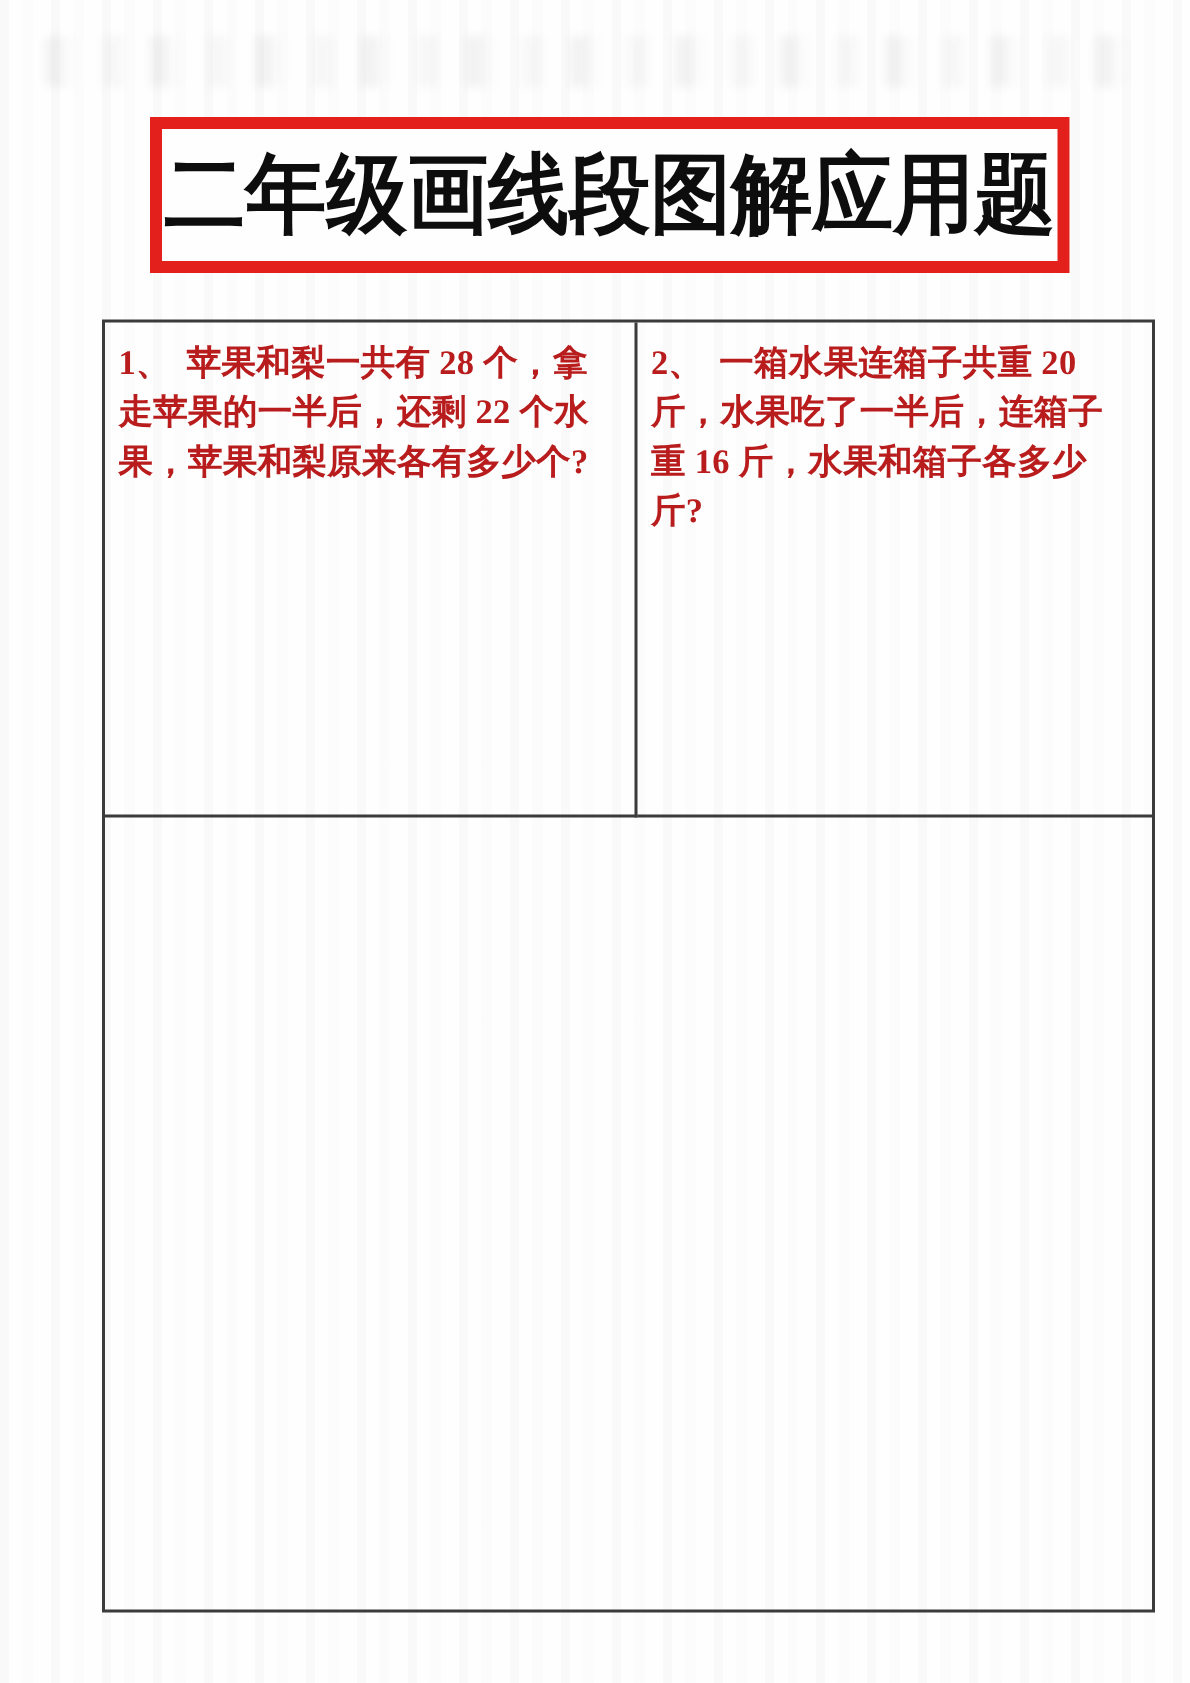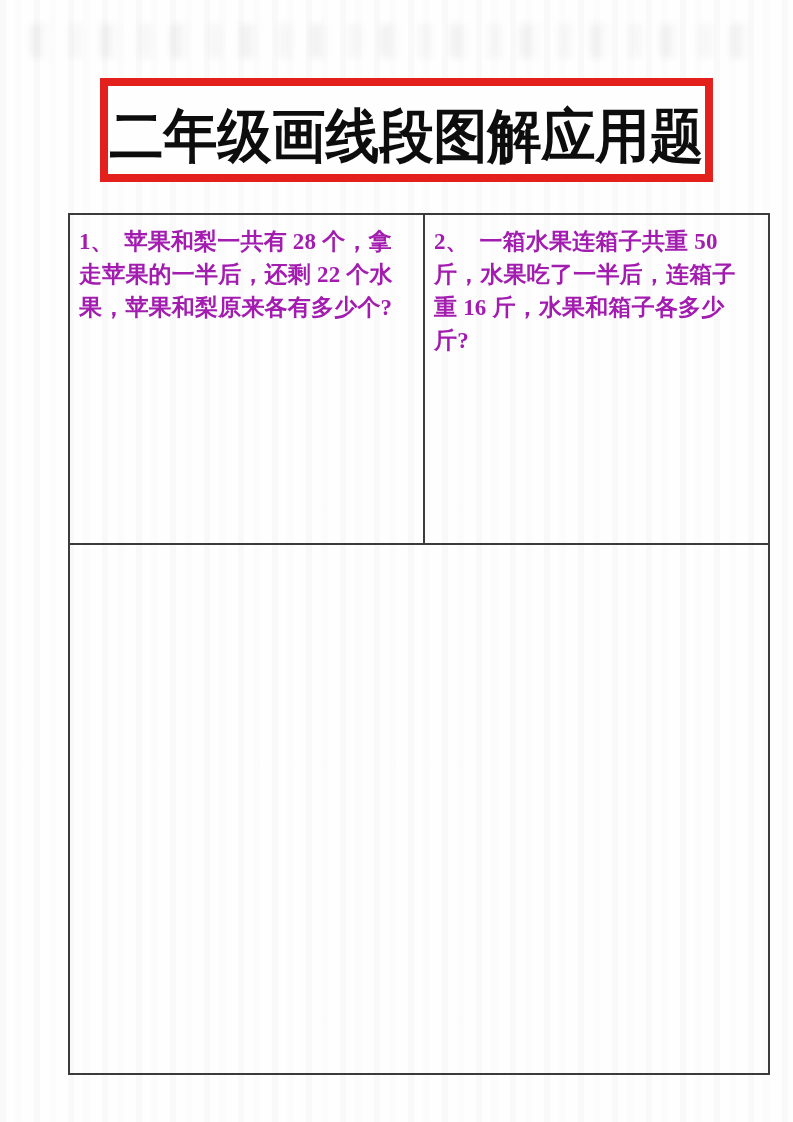--- a/index.html
+++ b/index.html
@@ -49,21 +49,21 @@
   .title-box {
     position: absolute;
     left: 100px;
     top: 78px;
     width: 613px;
     height: 104px;
     border: 8px solid #e3201b;
     box-sizing: border-box;
     background: #fefefe;
     display: flex;
-    align-items: flex-end;
+    align-items: center;
     justify-content: center;
   }
   .title-text {
     font-size: 54px;
     font-weight: 900;
     letter-spacing: 0px;
     color: #0d0d0d;
     white-space: nowrap;
     transform: scaleY(1.08);
   }
@@ -79,21 +79,21 @@
     grid-template-columns: 355px 1fr;
     grid-template-rows: 330px 301px 1fr;
     background: transparent;
   }
   .cell {
     box-sizing: border-box;
     padding: 10px 10px 0 9px;
     font-size: 23px;
     line-height: 33px;
     font-weight: 700;
-    color: #a21caf;
+    color: #b91c1c;
   }
   .cell.col-1 { border-right: 2px solid #3b3b3b; }
   .cell.row-1, .cell.row-2 { border-bottom: 2px solid #3b3b3b; }
   .cell.full-span {
     grid-column: 1 / span 2;
   }
   .problem-number {
     margin-right: 11px;
   }
   .problem-text {
@@ -110,19 +110,19 @@
   <span class="title-text">二年级画线段图解应用题</span>
 </div>
 
 <div class="worksheet-table">
 
   <div class="cell col-1 row-1">
     <span class="problem-number">1、</span><span class="problem-text">苹果和梨一共有 28 个，拿走苹果的一半后，还剩 22 个水果，苹果和梨原来各有多少个?</span>
   </div>
 
   <div class="cell col-2 row-1">
-    <span class="problem-number">2、</span><span class="problem-text">一箱水果连箱子共重 50 斤，水果吃了一半后，连箱子重 16 斤，水果和箱子各多少斤?</span>
+    <span class="problem-number">2、</span><span class="problem-text">一箱水果连箱子共重 20 斤，水果吃了一半后，连箱子重 16 斤，水果和箱子各多少斤?</span>
   </div>
 
 
 
 
 </div>
 
 </body></html>

